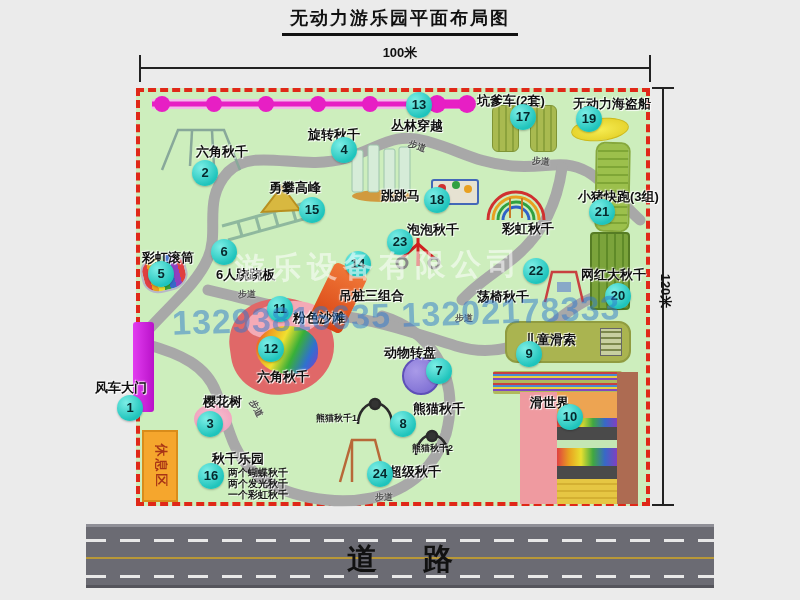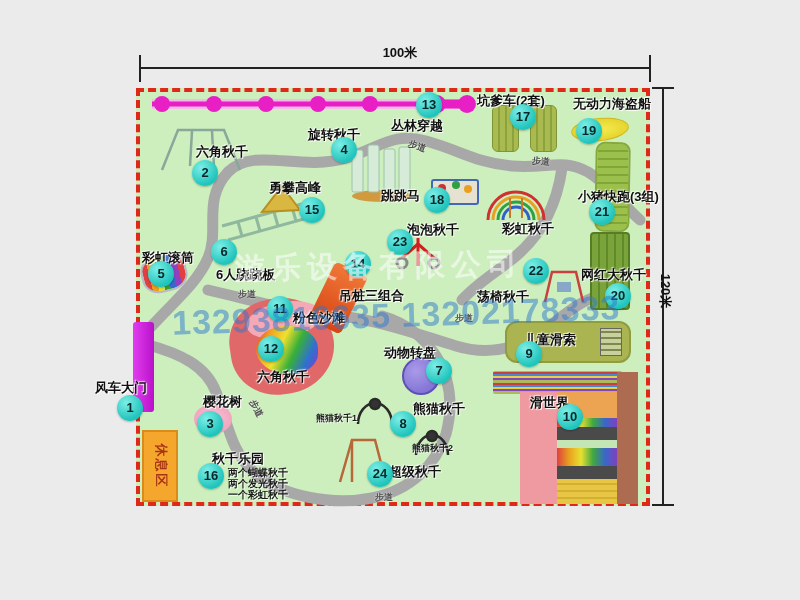--- a/index.html
+++ b/index.html
@@ -83,20 +83,23 @@
         background:repeating-linear-gradient(90deg,#e8e8e8 0 20px,transparent 20px 34px);}
   .road-yellow{position:absolute;left:0;top:30px;width:628px;height:2px;background:#b89838;}
   .road-label{position:absolute;left:0;top:12px;width:628px;text-align:center;font-size:30px;
         font-weight:700;color:#111;letter-spacing:46px;text-indent:46px;z-index:3;}
 </style>
 </head>
 <body>
 
 <div id="stage">
 
+  <div class="abs title">
+    <span>无动力游乐园平面布局图</span>
+  </div>
 
   <div class="abs dim" style="left:140px;top:67px;width:510px;height:2px;"></div>
   <div class="abs dim" style="left:139px;top:55px;width:2px;height:27px;"></div>
   <div class="abs dim" style="left:649px;top:55px;width:2px;height:27px;"></div>
   <div class="abs dim-label" style="left:360px;top:44px;width:80px;text-align:center;">100米</div>
 
   <div class="abs dim" style="left:662px;top:88px;width:2px;height:418px;"></div>
   <div class="abs dim" style="left:652px;top:87px;width:22px;height:2px;"></div>
   <div class="abs dim" style="left:652px;top:504px;width:22px;height:2px;"></div>
   <div class="abs dim-label" style="left:648px;top:282px;transform:rotate(90deg);">120米</div>
@@ -243,27 +246,27 @@
   <span class="abs badge" style="left:197px;top:411px;">3</span>
   <span class="abs badge" style="left:331px;top:137px;">4</span>
   <span class="abs badge" style="left:148px;top:261px;">5</span>
   <span class="abs badge" style="left:211px;top:239px;">6</span>
   <span class="abs badge" style="left:426px;top:358px;">7</span>
   <span class="abs badge" style="left:390px;top:411px;">8</span>
   <span class="abs badge" style="left:516px;top:341px;">9</span>
   <span class="abs badge" style="left:557px;top:404px;">10</span>
   <span class="abs badge" style="left:267px;top:296px;">11</span>
   <span class="abs badge" style="left:258px;top:336px;">12</span>
-  <span class="abs badge" style="left:416px;top:92px;">13</span>
+  <span class="abs badge" style="left:406px;top:92px;">13</span>
   <span class="abs badge" style="left:345px;top:251px;">14</span>
   <span class="abs badge" style="left:299px;top:197px;">15</span>
   <span class="abs badge" style="left:198px;top:463px;">16</span>
   <span class="abs badge" style="left:510px;top:104px;">17</span>
   <span class="abs badge" style="left:424px;top:187px;">18</span>
-  <span class="abs badge" style="left:576px;top:118px;">19</span>
+  <span class="abs badge" style="left:576px;top:106px;">19</span>
   <span class="abs badge" style="left:605px;top:283px;">20</span>
   <span class="abs badge" style="left:589px;top:199px;">21</span>
   <span class="abs badge" style="left:523px;top:258px;">22</span>
   <span class="abs badge" style="left:387px;top:229px;">23</span>
   <span class="abs badge" style="left:367px;top:461px;">24</span>
 
   <span class="abs sub" style="left:316px;top:412px;">熊猫秋千1</span>
   <span class="abs sub" style="left:412px;top:442px;">熊猫秋千2</span>
   <span class="abs sub tiny" style="left:228px;top:468px;">两个蝴蝶秋千</span>
   <span class="abs sub tiny" style="left:228px;top:479px;">两个发光秋千</span>
@@ -272,14 +275,20 @@
   <span class="abs walk" style="left:408px;top:140px;transform:rotate(20deg);">步道</span>
   <span class="abs walk" style="left:532px;top:155px;transform:rotate(5deg);">步道</span>
   <span class="abs walk" style="left:238px;top:288px;">步道</span>
   <span class="abs walk" style="left:455px;top:312px;">步道</span>
   <span class="abs walk" style="left:247px;top:402px;transform:rotate(62deg);">步道</span>
   <span class="abs walk" style="left:375px;top:491px;">步道</span>
 
   <span class="abs wm-company">游乐设备有限公司</span>
   <span class="abs wm-phone">13293816635 13202178333</span>
 
+  <div class="abs road">
+    <div class="road-dash" style="top:12px;"></div>
+    <div class="road-yellow"></div>
+    <div class="road-dash" style="top:48px;"></div>
+    <div class="road-label">道路</div>
+  </div>
 
 </div>
 
 </body></html>

